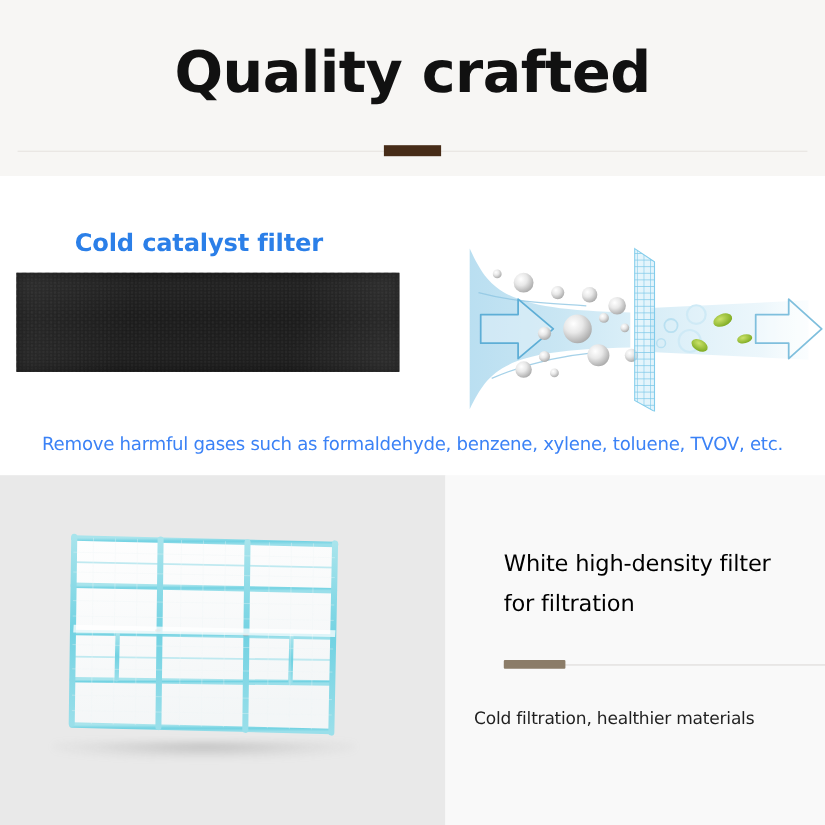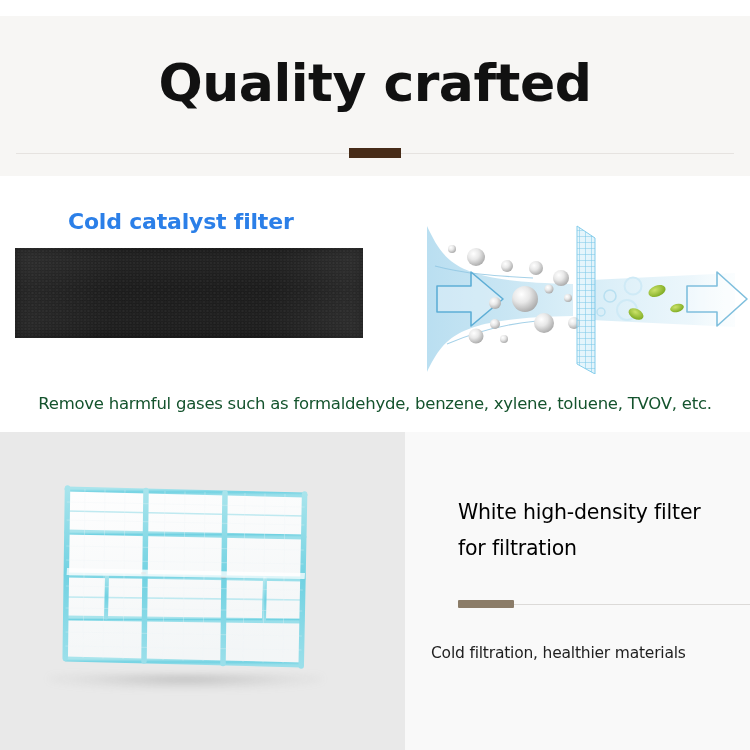--- a/index.html
+++ b/index.html
@@ -15,21 +15,21 @@
     position: relative;
     width: 750px;
     height: 750px;
     overflow: hidden;
     background: #ffffff;
   }
 
   
   .header {
     position: absolute;
-    left: 0; top: 16px;
+    left: 0; top: 0;
     width: 750px;
     height: 160px;
     background: #f7f6f4;
   }
   .header-title {
     position: absolute;
     left: 0; top: 36px;
     width: 750px;
     text-align: center;
     font-size: 52px;
@@ -104,21 +104,21 @@
     width: 345px;
     height: 150px;
   }
 
   .mid-caption {
     position: absolute;
     left: 0; top: 218px;
     width: 750px;
     text-align: center;
     font-size: 16.5px;
-    color: #14532d;
+    color: #3b82f6;
     font-family: "DejaVu Sans", sans-serif;
     letter-spacing: -0.25px;
   }
 
   
   .bottom-left {
     position: absolute;
     left: 0; top: 432px;
     width: 405px;
     height: 318px;

